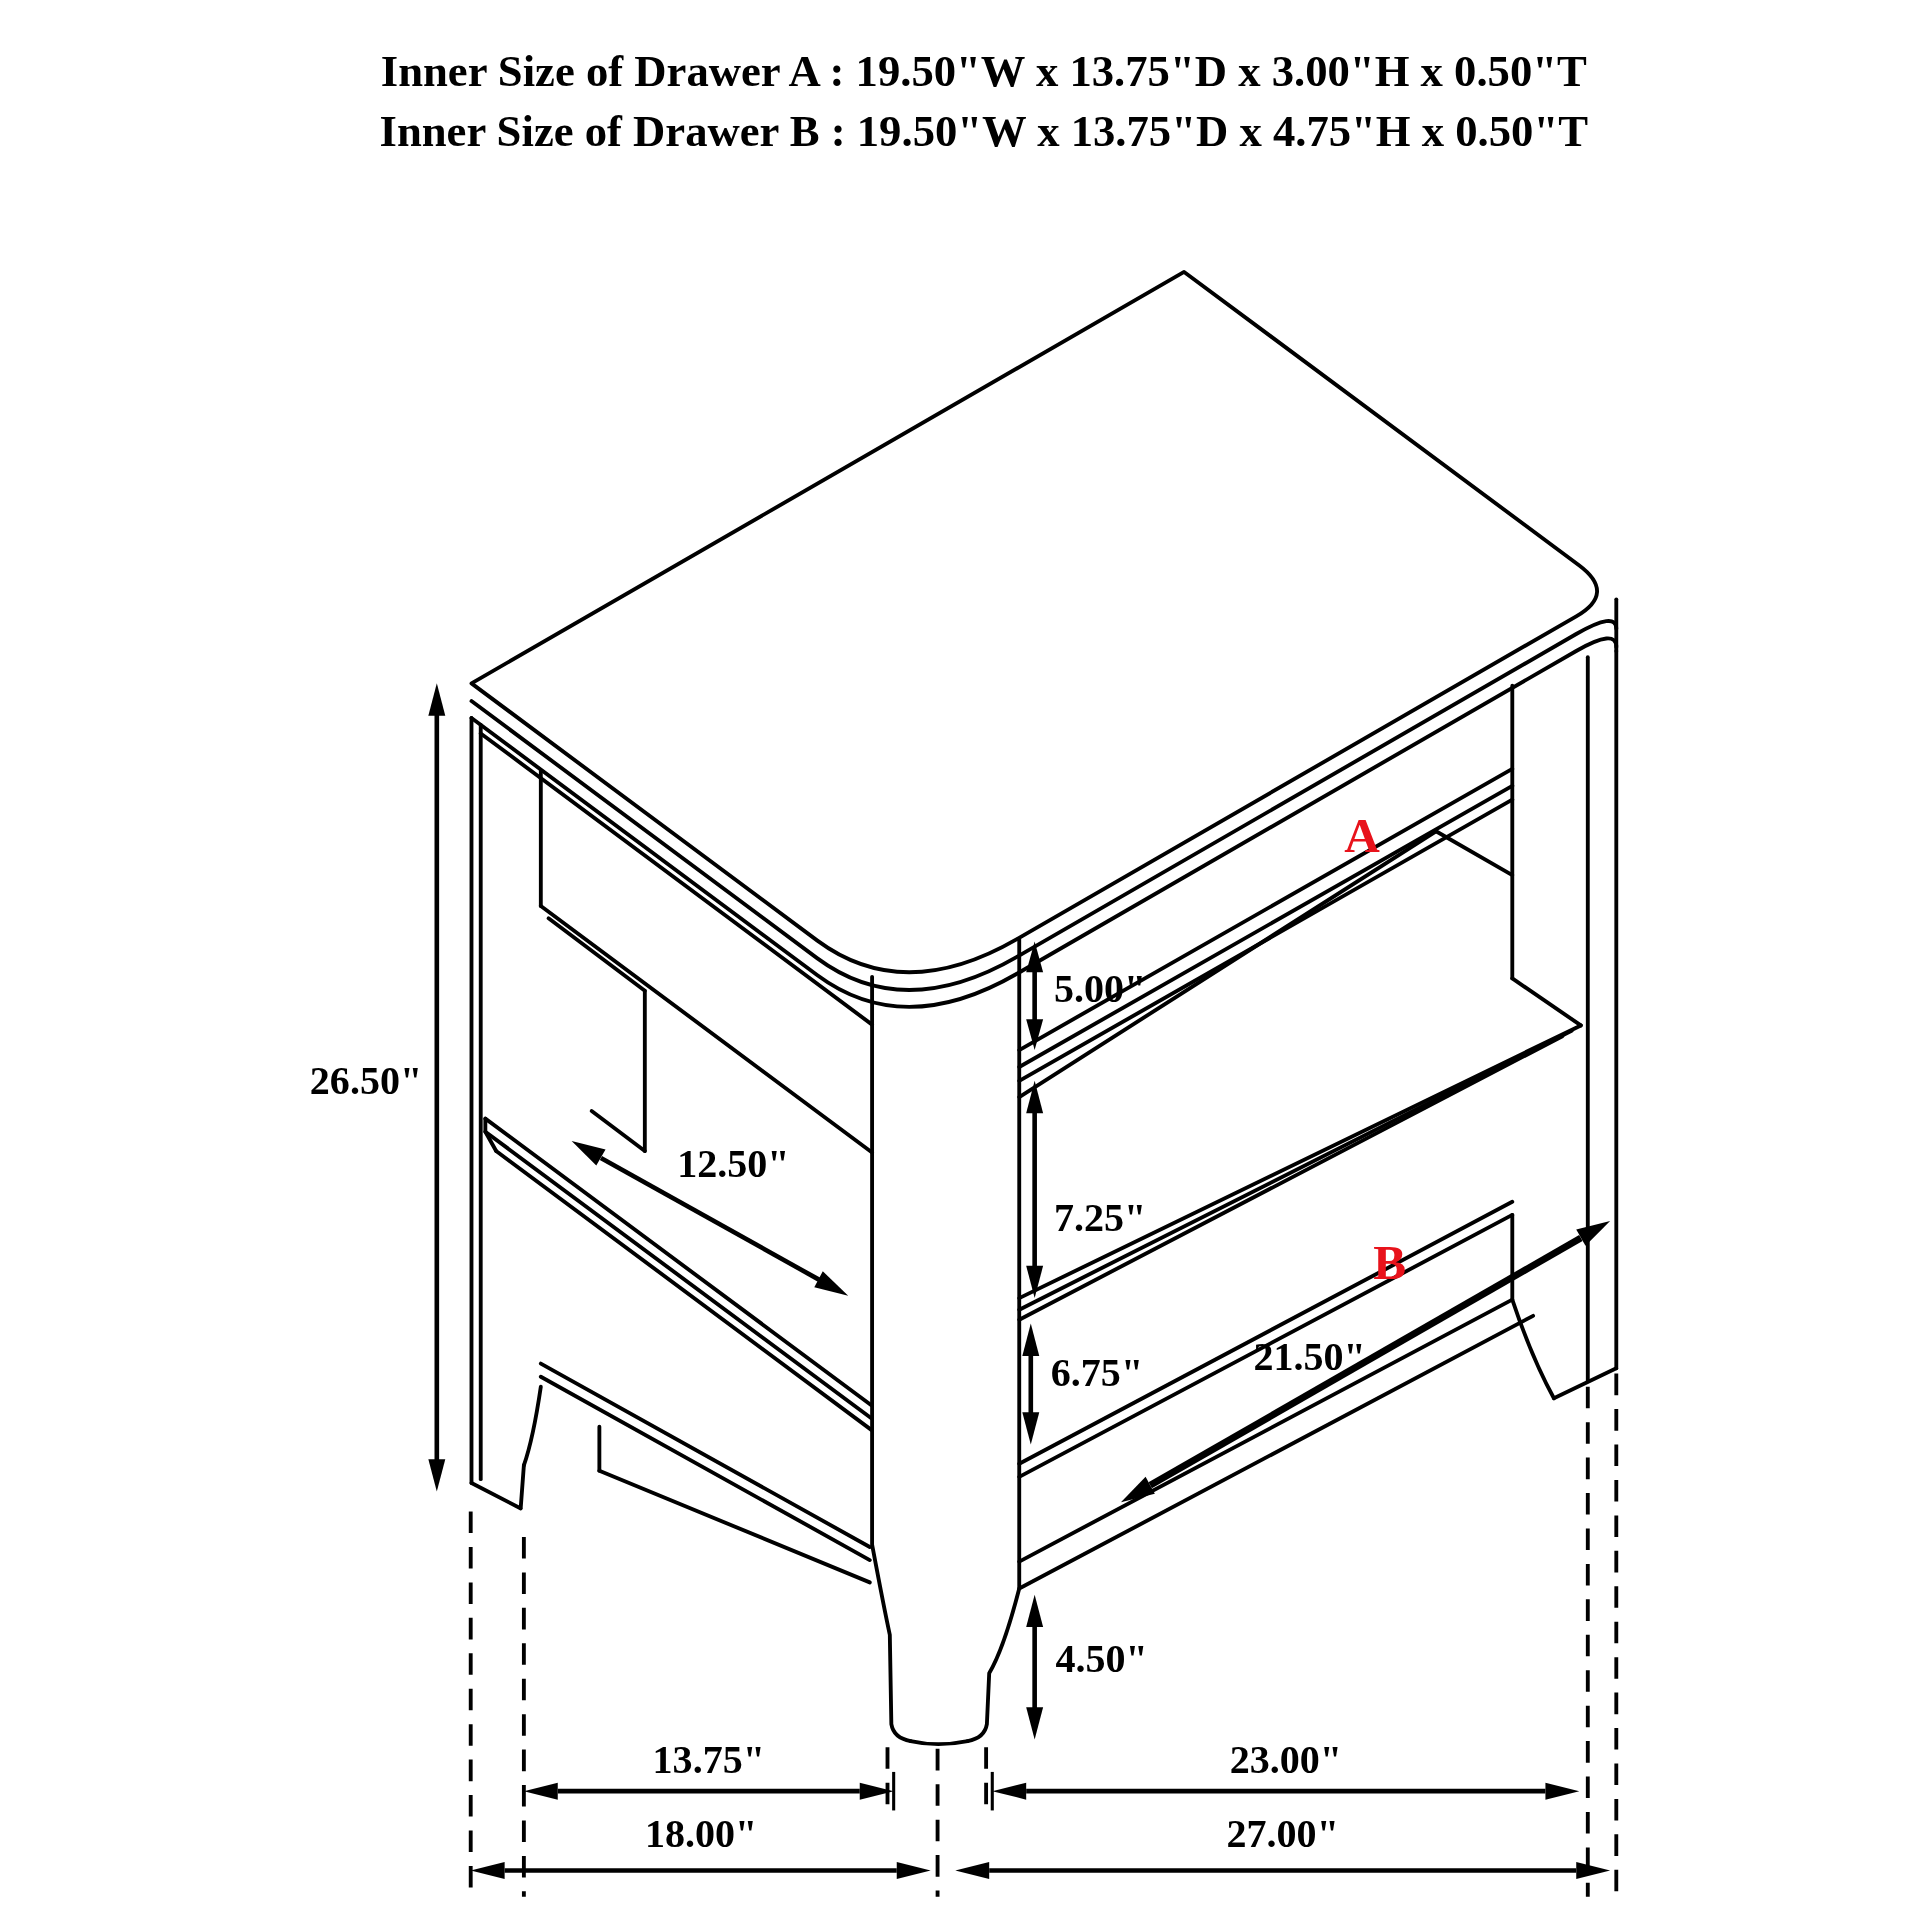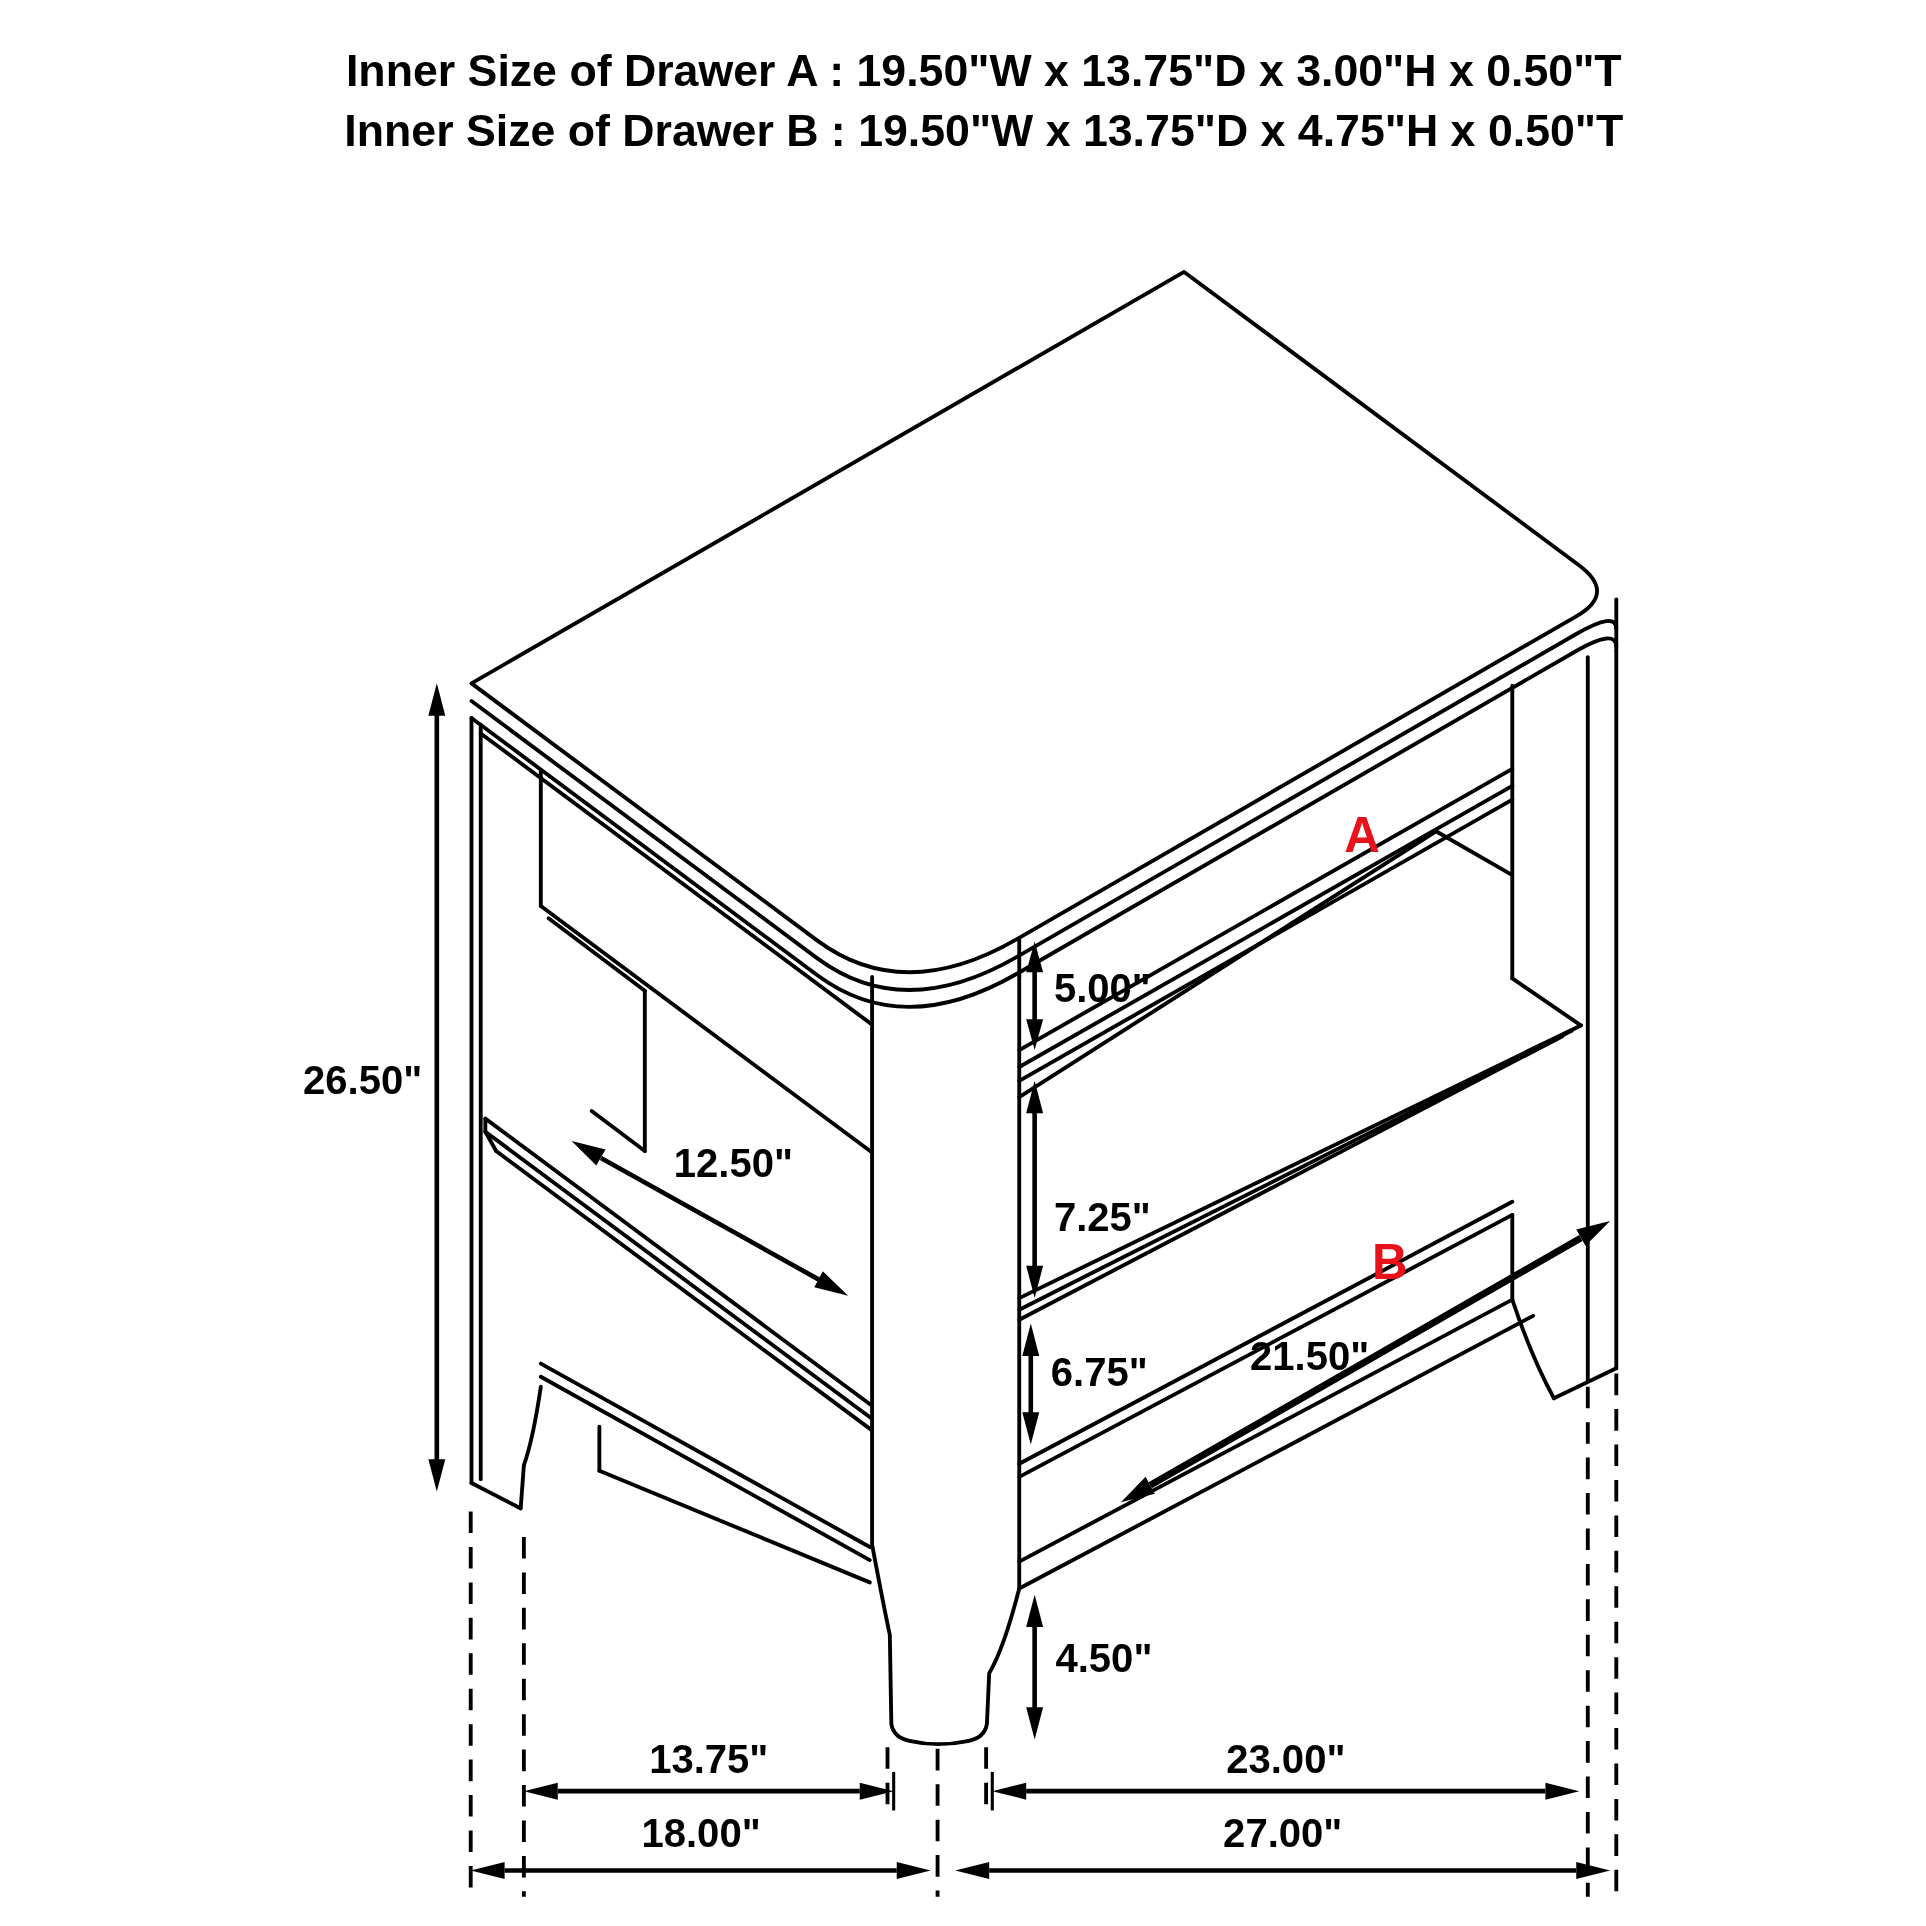--- a/index.html
+++ b/index.html
@@ -1,17 +1,17 @@
 <!DOCTYPE html>
 <html style="font-size:12.3px"><head>
 <meta charset="utf-8">
 <style>
   html,body{margin:0;padding:0;background:#ffffff;}
   .page{position:relative;width:1658px;height:1926px;background:#ffffff;overflow:hidden;
-        font-family:Liberation Sans, sans-serif;}
+        font-family:Liberation Serif, serif;}
   svg{position:absolute;left:0;top:0;}
   .ln{stroke:#000;stroke-width:5;fill:none;stroke-linecap:round;stroke-linejoin:round;}
   .thin{stroke:#000;stroke-width:4;fill:none;}
   .dash{stroke:#000;stroke-width:5;fill:none;stroke-dasharray:28 18;}
   .dim{stroke:#000;stroke-width:6;fill:none;}
   .dimthick{stroke:#000;stroke-width:9;fill:none;}
   .head{fill:#000;stroke:none;}
   .lbl{font-weight:bold;font-size:52px;fill:#000;}
   .title{font-weight:bold;font-size:58px;fill:#000;}
   .red{font-weight:bold;font-size:64px;}

